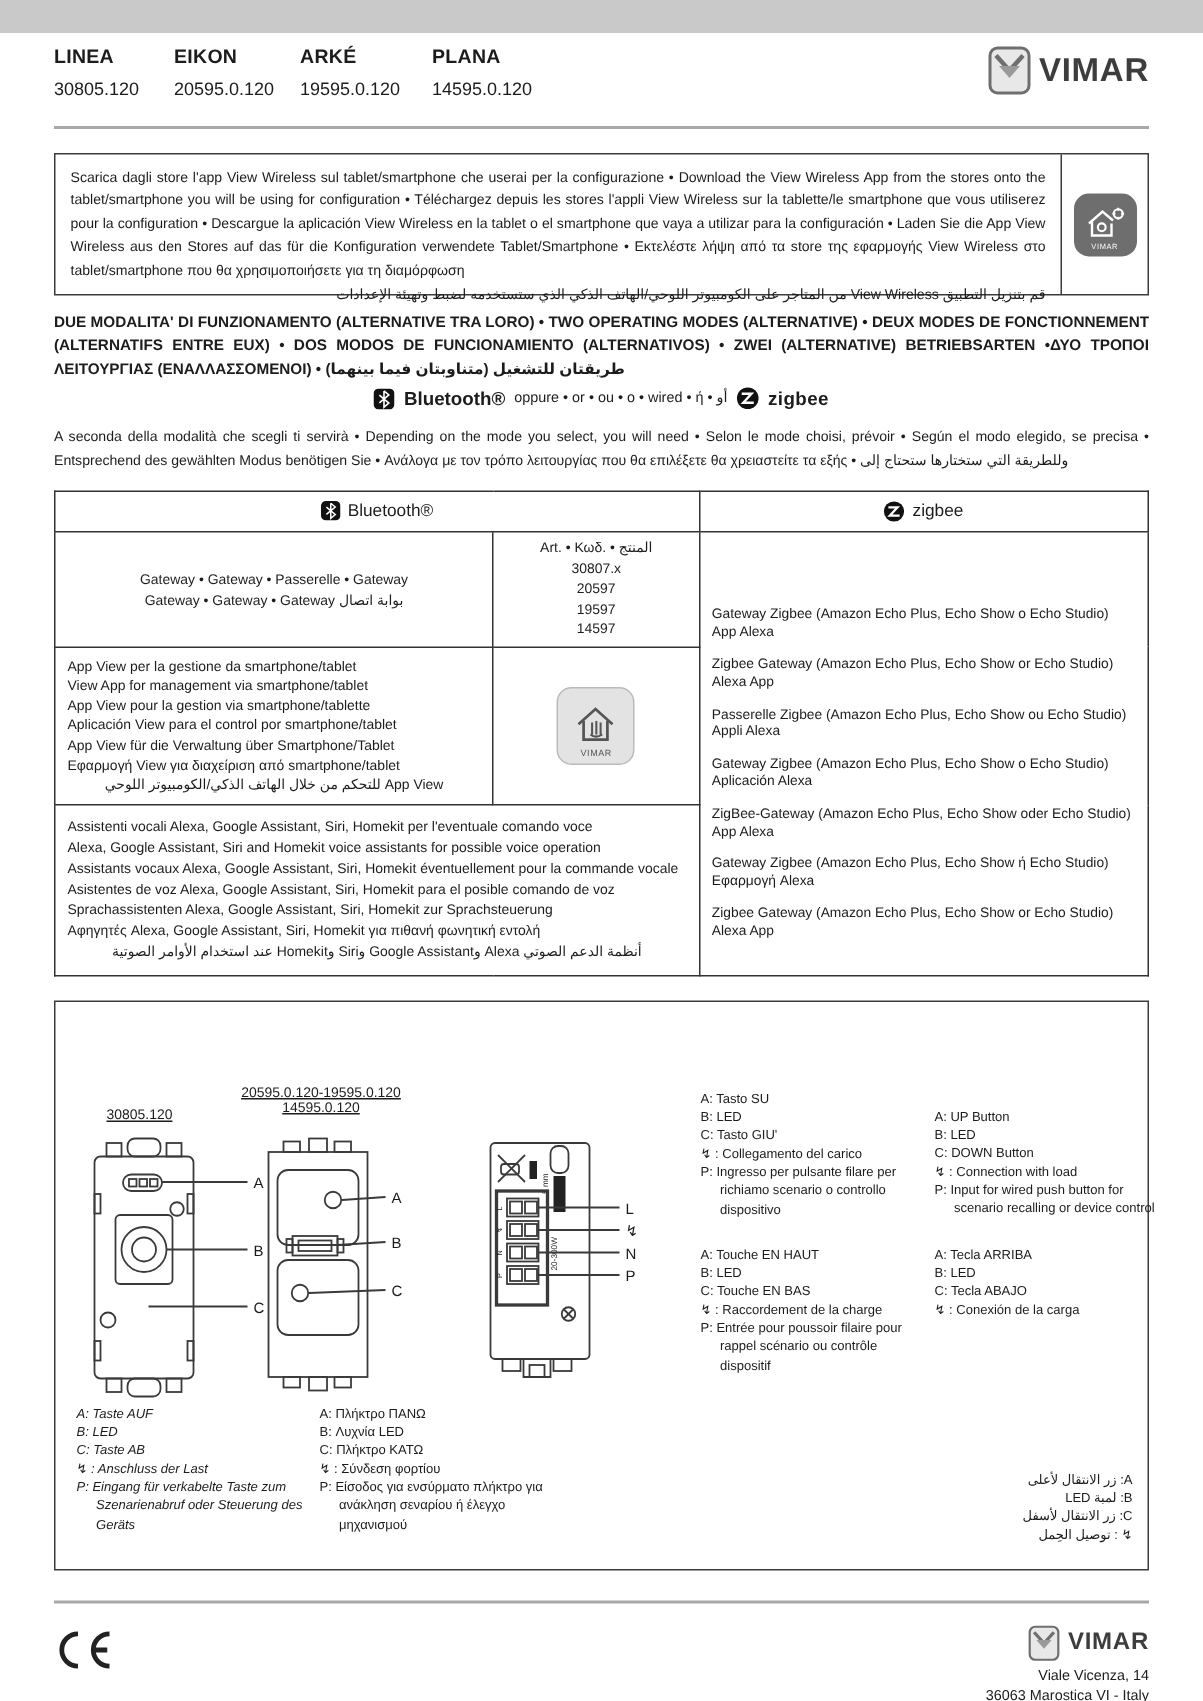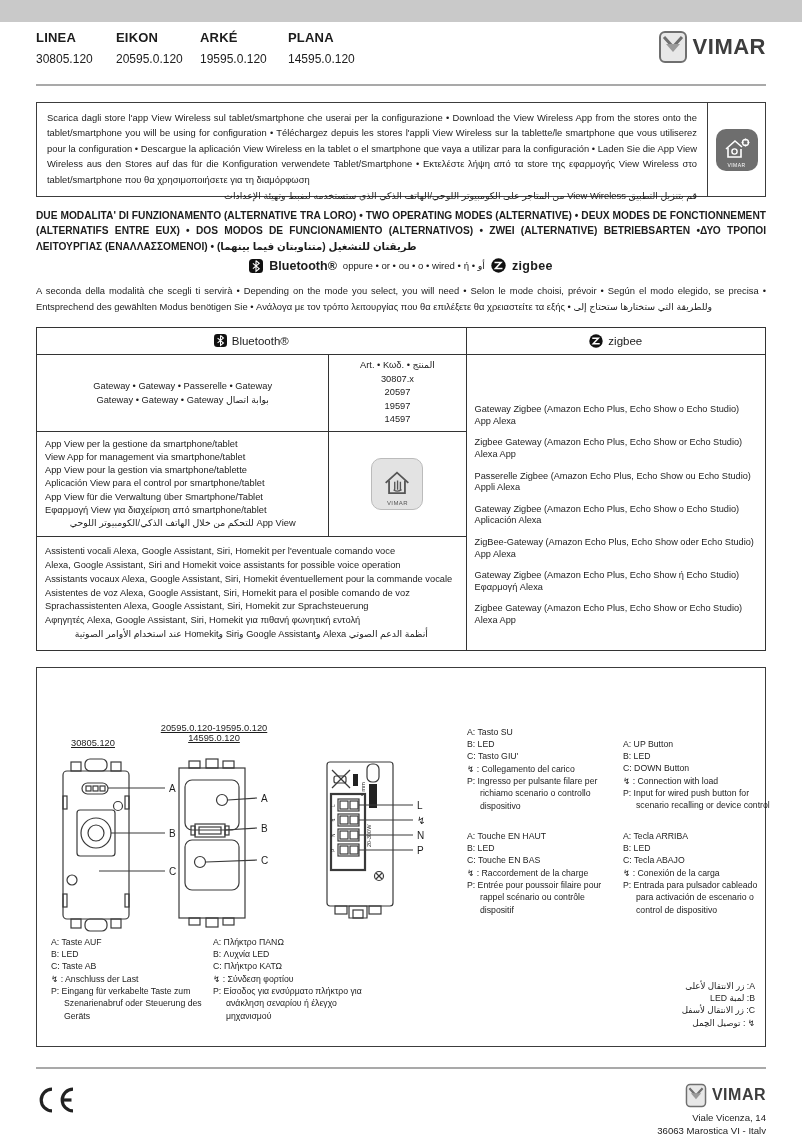--- a/index.html
+++ b/index.html
@@ -378,23 +378,22 @@
         <div class="ln">B: LED</div>
         <div class="ln">C: Touche EN BAS</div>
         <div class="ln">↯ : Raccordement de la charge</div>
         <div class="ln">P: Entrée pour poussoir filaire pour rappel scénario ou contrôle dispositif</div>
       </div>
     <div class="legend" style="left:586px; top:162px;">
         <div class="ln">A: Tecla ARRIBA</div>
         <div class="ln">B: LED</div>
         <div class="ln">C: Tecla ABAJO</div>
         <div class="ln">↯ : Conexión de la carga</div>
-        <div class="ln">P: Entrada para pulsador cableado para activación de escenario o control de dispositivo</div>
-      </div>
-    <div class="legend" style="left:14px;  top:268px;">
+      </div>
+    <div class="legend" style="left:14px;  top:268px;font-style:italic;">
         <div class="ln">A: Taste AUF</div>
         <div class="ln">B: LED</div>
         <div class="ln">C: Taste AB</div>
         <div class="ln">↯ : Anschluss der Last</div>
         <div class="ln">P: Eingang für verkabelte Taste zum Szenarienabruf oder Steuerung des Geräts</div>
       </div>
     <div class="legend" style="left:176px; top:268px;">
         <div class="ln">A: Πλήκτρο ΠΑΝΩ</div>
         <div class="ln">B: Λυχνία LED</div>
         <div class="ln">C: Πλήκτρο ΚΑΤΩ</div>

